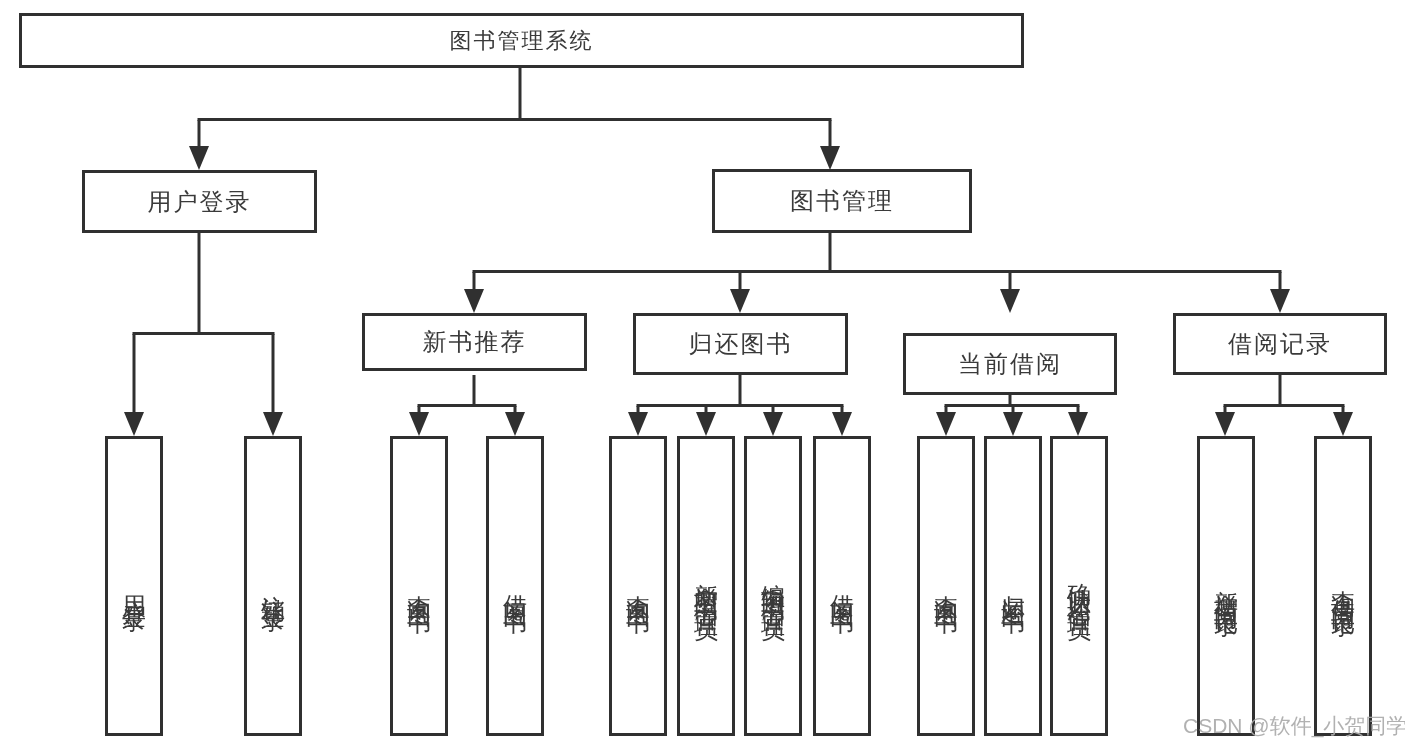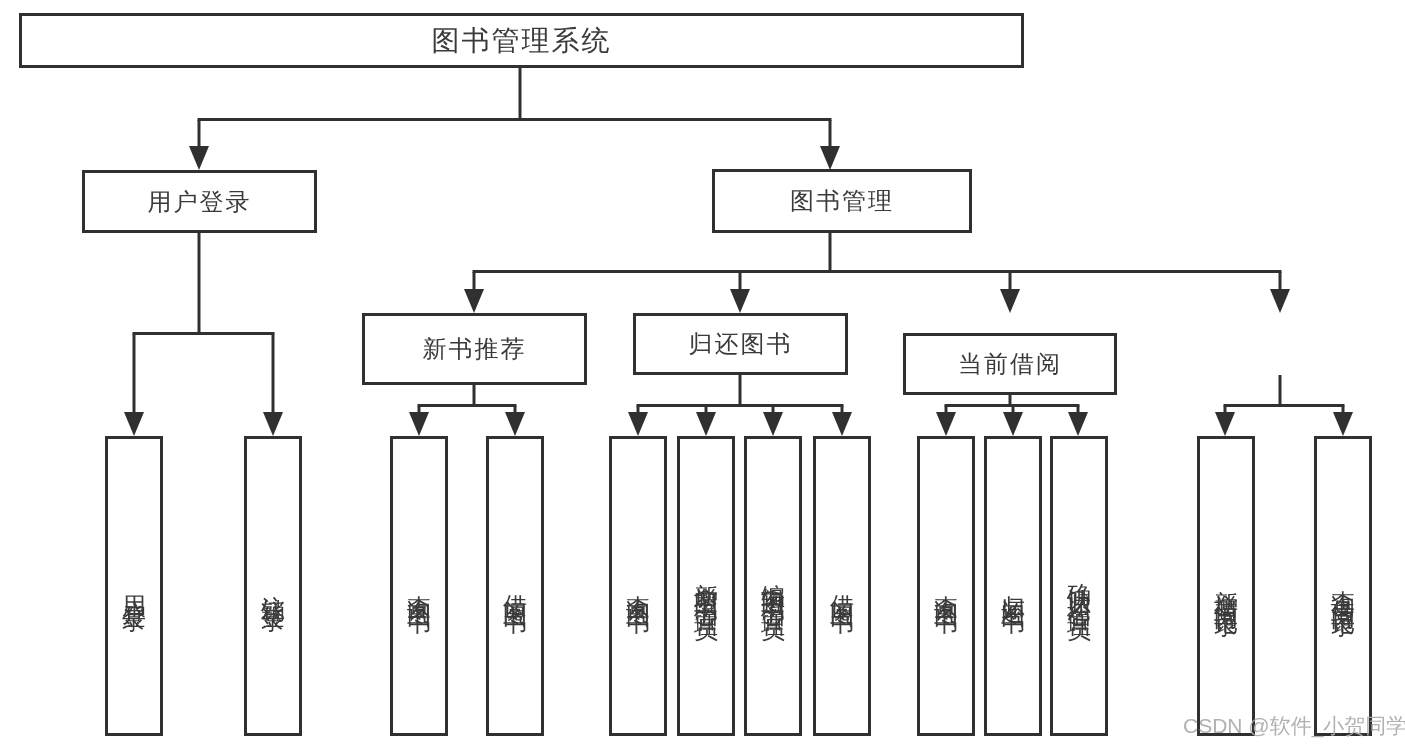--- a/index.html
+++ b/index.html
@@ -23,21 +23,21 @@
     border: 3px solid #303030;
     background: #ffffff;
     display: flex;
     align-items: center;
     justify-content: center;
     font-size: 24px;
     letter-spacing: 2px;
     z-index: 2;
     white-space: nowrap;
   }
-  .hbox.root { font-size: 28px; }
+  .hbox.root { font-size: 22px; }
   .vbox {
     position: absolute;
     top: 436px;
     width: 58px;
     height: 300px;
     box-sizing: border-box;
     border: 3px solid #303030;
     background: #ffffff;
     display: flex;
     align-items: center;
@@ -127,23 +127,24 @@
     <line x1="1343" y1="406" x2="1343" y2="416" fill="none"></line>
     <polygon points="1215,412 1235,412 1225,436" stroke="none"></polygon>
     <polygon points="1333,412 1353,412 1343,436" stroke="none"></polygon>
   </svg>
 
   <div class="hbox root" style="left:19px; top:13px; width:1005px; height:55px;">图书管理系统</div>
 
   <div class="hbox" style="left:82px; top:170px; width:235px; height:63px;">用户登录</div>
   <div class="hbox" style="left:712px; top:169px; width:260px; height:64px;">图书管理</div>
 
-  <div class="hbox" style="left:362px; top:313px; width:225px; height:72px;">新书推荐</div>
+  <div class="hbox" style="left:362px; top:313px; width:225px; height:58px;">新书推荐</div>
   <div class="hbox" style="left:633px; top:313px; width:215px; height:62px;">归还图书</div>
   <div class="hbox" style="left:903px; top:313px; width:214px; height:62px;margin-top:20px;">当前借阅</div>
+  <div class="hbox" style="left:1173px; top:313px; width:214px; height:62px;">借阅记录</div>
 
   <div class="vbox" style="left:105px;">
     <span class="vlabel">用户登录</span>
   </div>
   <div class="vbox" style="left:244px;">
     <span class="vlabel">注销登录</span>
   </div>
 
   <div class="vbox" style="left:390px;">
     <span class="vlabel">查询图书</span>

